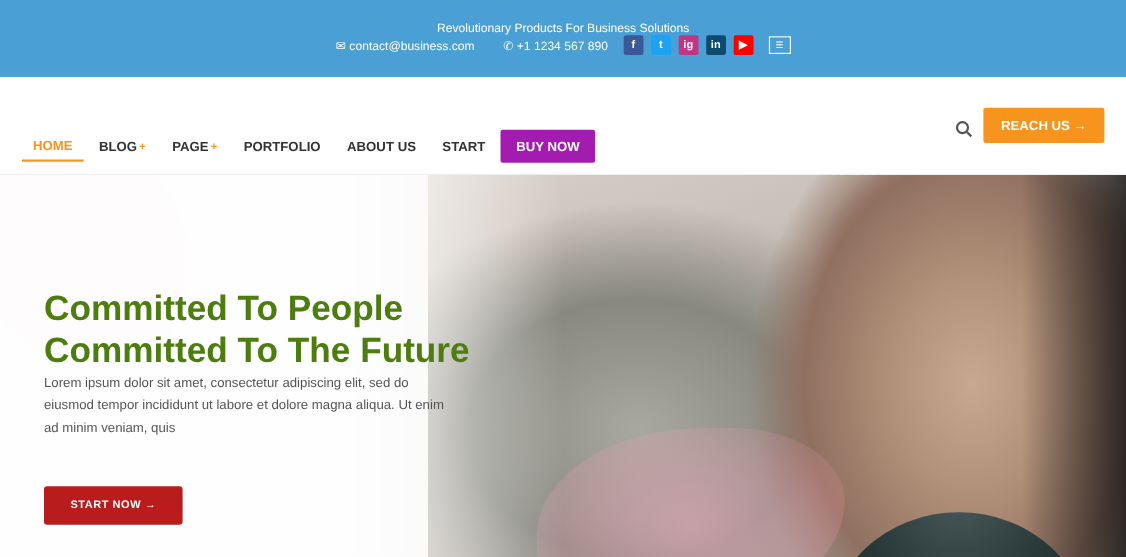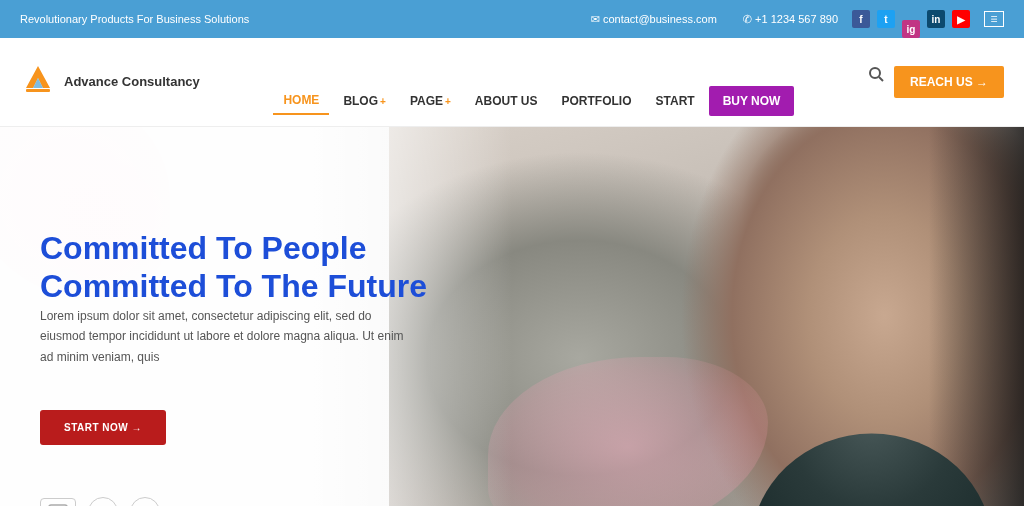--- a/index.html
+++ b/index.html
@@ -3,24 +3,25 @@
   <meta charset="utf-8">
   <style>
     * { margin: 0; padding: 0; box-sizing: border-box; }
     body { font-family: Arial, sans-serif; width: 1024px; overflow: hidden; }
 
     
     .top-bar {
       background: #4a9fd4;
       color: white;
       font-size: 11px;
-      padding: 0 20px;
+      padding: 20px 20px;
       display: flex;
       justify-content: space-between;
       align-items: center;
+      flex-direction: column;
     }
     .top-bar-left { display: flex; align-items: center; gap: 6px; }
     .top-bar-right { display: flex; align-items: center; gap: 14px; }
     .top-bar-contact { display: flex; align-items: center; gap: 26px; }
     .top-bar-social { display: flex; align-items: center; gap: 7px; }
     .social-icon {
       width: 18px; height: 18px; border-radius: 2px;
       display: inline-flex; align-items: center; justify-content: center;
       font-size: 10px; font-weight: bold; cursor: pointer;
     }
@@ -54,21 +55,21 @@
       padding: 6px 10px; cursor: pointer; position: relative;
       text-decoration: none; display: flex; align-items: center; gap: 2px;
     }
     .nav-item.active { color: #f7941d; border-bottom: 2px solid #f7941d; }
     .nav-plus { font-size: 10px; color: #f7941d; font-weight: bold; }
     .nav-buy {
       background: #a21caf; color: white; border: none;
       padding: 8px 14px; font-size: 12px; font-weight: bold;
       cursor: pointer; border-radius: 2px;
     }
-    .header-actions { display: flex; align-items: flex-start; gap: 10px; }
+    .header-actions { display: flex; align-items: flex-end; gap: 10px; }
     .search-icon-btn {
       background: none; border: none; cursor: pointer;
       font-size: 16px; color: #555;
     }
     .reach-btn {
       background: #f7941d; color: white; border: none;
       padding: 9px 16px; font-size: 12px; font-weight: bold;
       cursor: pointer; border-radius: 2px; display: flex; align-items: center; gap: 6px;
     }
 
@@ -112,21 +113,21 @@
 
     
     .hero-content {
       position: absolute; left: 40px; top: 50%;
       transform: translateY(-50%);
       max-width: 460px;
       z-index: 5;
     }
     .hero-title {
       font-size: 32px; font-weight: 800;
-      color: #1d4ed8; line-height: 1.2;
+      color: #4d7c0f; line-height: 1.2;
       margin-bottom: 0;
     }
     .hero-subtitle {
       font-size: 12px; color: #555;
       line-height: 1.7; margin-bottom: 43px;
       max-width: 380px;
     }
     .hero-cta {
       background: #b91c1c; color: white;
       border: none; padding: 12px 24px;
@@ -199,58 +200,47 @@
       <span>
         <span>✉ </span><span>contact@business.com</span>
       </span>
       <span>
         <span>✆ </span><span>+1 1234 567 890</span>
       </span>
     </div>
     <div class="top-bar-social">
       <span class="social-icon social-fb">f</span>
       <span class="social-icon social-tw">t</span>
-      <span class="social-icon" style="background:#c13584;color:white;margin-top:20px;">ig</span>
+      <span class="social-icon" style="background:#c13584;color:white;">ig</span>
       <span class="social-icon social-li">in</span>
       <span class="social-icon social-yt">▶</span>
     </div>
     <div class="top-bar-box">☰</div>
   </div>
 </div>
 
 <header class="header">
-  <div class="logo">
-    <div class="logo-icon">
-      <svg viewBox="0 0 36 36" width="36" height="36">
-
-        <polygon points="18,4 6,26 13,26 18,16 23,26 30,26" fill="#f7941d"></polygon>
-        <polygon points="13,26 18,16 23,26" fill="#4a9fd4" opacity="0.7"></polygon>
-        <rect x="6" y="27" width="24" height="3" rx="1" fill="#f7941d"></rect>
-      </svg>
-    </div>
-    <div class="logo-text">Advance Consultancy</div>
-  </div>
 
   <nav class="nav">
     <a class="nav-item active">
       <span>HOME</span>
     </a>
     <a class="nav-item">
       <span>BLOG</span>
       <span class="nav-plus">+</span>
     </a>
     <a class="nav-item">
       <span>PAGE</span>
       <span class="nav-plus">+</span>
     </a>
     <a class="nav-item">
+      <span>PORTFOLIO</span>
+    </a>
+    <a class="nav-item">
       <span>ABOUT US</span>
-    </a>
-    <a class="nav-item">
-      <span>PORTFOLIO</span>
     </a>
     <a class="nav-item">
       <span>START</span>
     </a>
     <button class="nav-buy">BUY NOW</button>
   </nav>
 
   <div class="header-actions">
     <button class="search-icon-btn">
       <svg width="16" height="16" viewBox="0 0 16 16" fill="none" stroke="#555" stroke-width="2">

